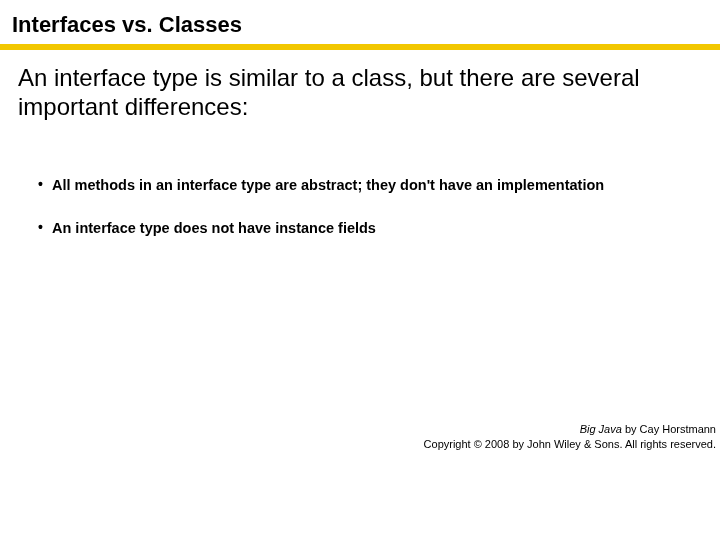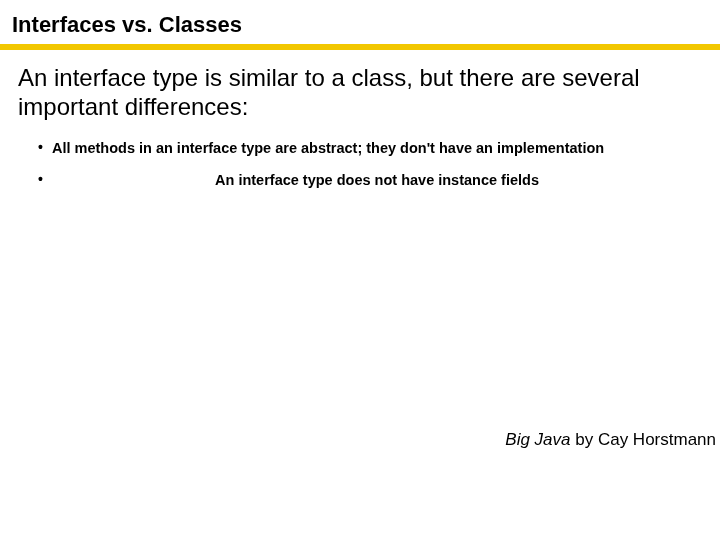--- a/index.html
+++ b/index.html
@@ -31,35 +31,36 @@
     list-style: none;
     padding: 6px 18px 0 38px;
   }
   .bullets li {
     font-size: 14.5px;
     font-weight: bold;
     color: #000;
     line-height: 1.25;
     padding: 1px 0 1px 14px;
     position: relative;
+    margin-top: 37px;
   }
   .bullets li::before {
     content: "•";
     position: absolute;
     left: 0;
     top: 1px;
     font-size: 14px;
   }
-  .bullets li.gap { margin-top: 12px; text-align: center; }
+  .bullets li.gap { margin-top: 23px; }
   .footer {
     position: absolute;
     bottom: 16px;
     right: 4px;
     text-align: right;
-    font-size: 17px;
+    font-size: 11px;
     color: #000;
     line-height: 1.3;
   }
   .footer .book-title { font-style: italic; }
 </style>
 </head>
 <body>
 
 <div class="slide">
 
@@ -70,15 +71,16 @@
 
   <ul class="bullets">
     <li>All methods in an interface type are abstract; they don't have an implementation</li>
     <li class="gap">An interface type does not have instance fields</li>
   </ul>
 
   <div class="footer">
     <div>
       <span class="book-title">Big Java</span><span> by Cay Horstmann</span>
     </div>
+    <div>Copyright © 2008 by John Wiley &amp; Sons. All rights reserved.</div>
   </div>
 
 </div>
 
 </body></html>

